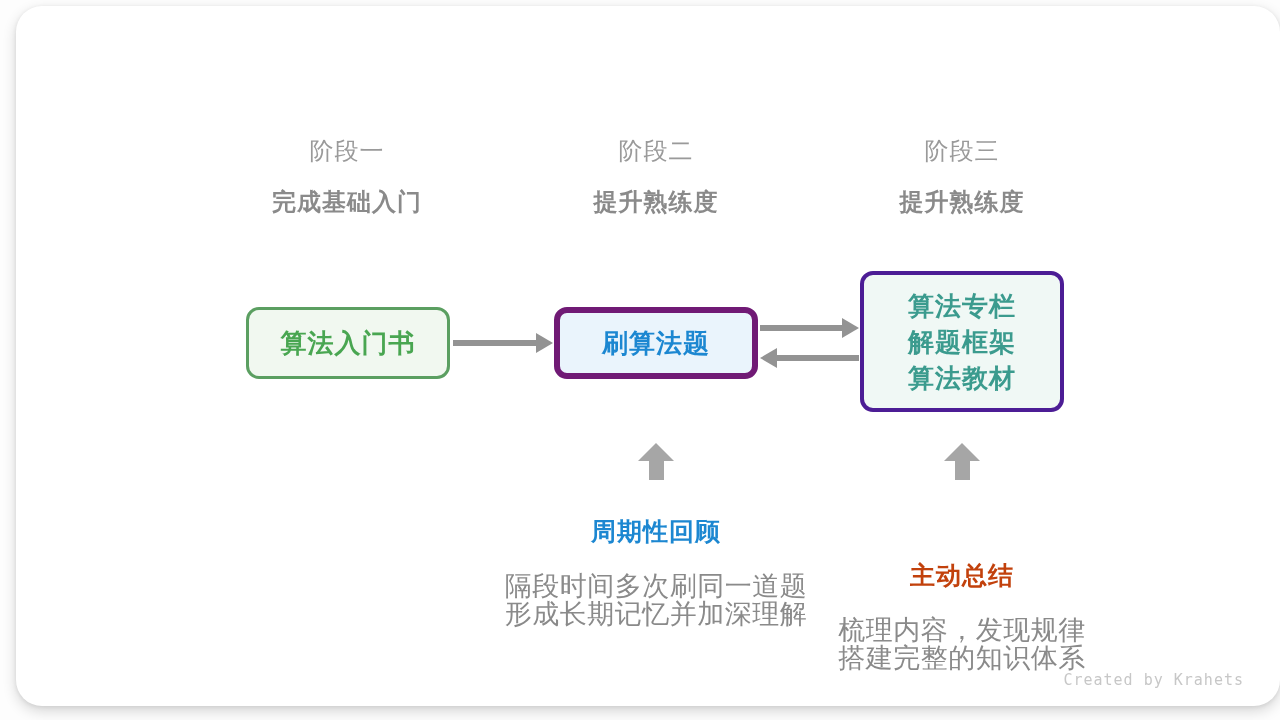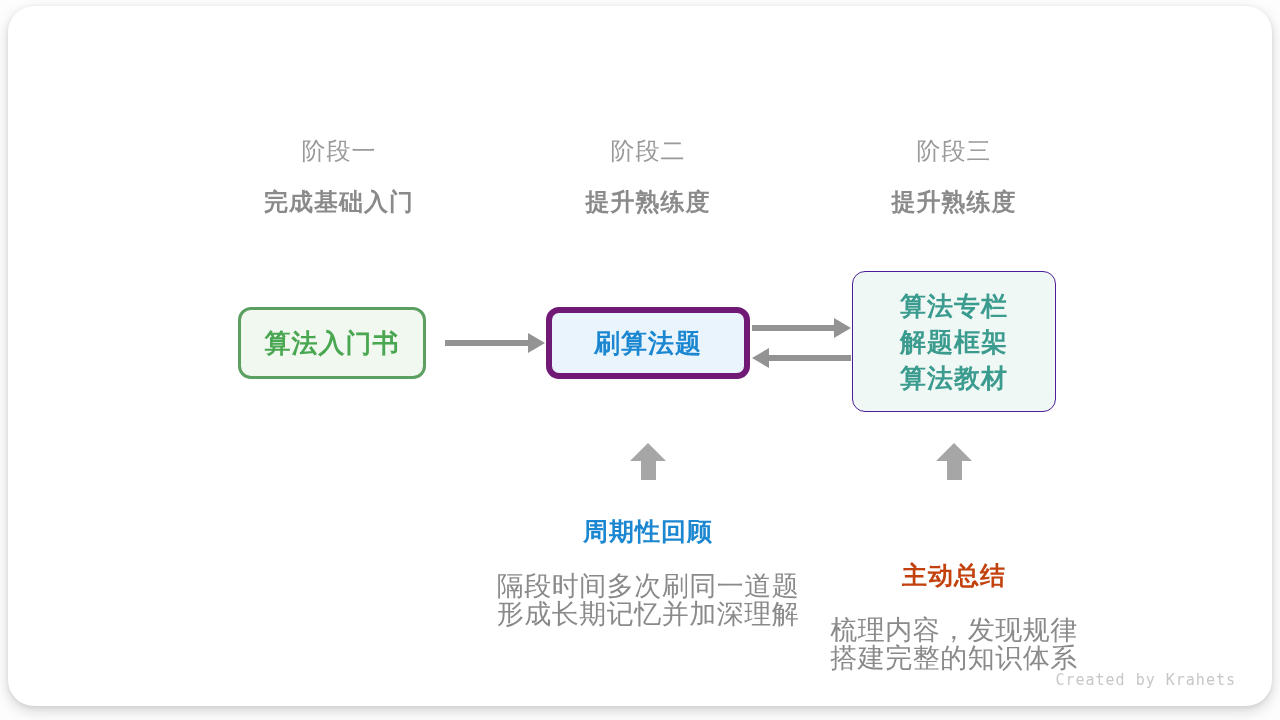--- a/index.html
+++ b/index.html
@@ -4,21 +4,21 @@
 <style>
   * { margin: 0; padding: 0; box-sizing: border-box; }
   html, body { width: 1280px; height: 720px; overflow: hidden; }
   body {
     font-family: "Liberation Sans", sans-serif;
     background: #fdfdfd;
   }
   .page { position: relative; width: 1280px; height: 720px; }
   .card {
     position: absolute;
-    left: 8px; top: 6px;
+    left: 16px; top: 6px;
     width: 1264px; height: 700px;
     background: #ffffff;
     border-radius: 26px;
     box-shadow: 0 5px 14px rgba(0,0,0,0.16), 0 1px 4px rgba(0,0,0,0.08);
   }
 
   
   .stage-header { position: absolute; top: 129px; width: 280px; text-align: center; }
   .stage-header.s1 { left: 191px; }
   .stage-header.s2 { left: 500px; }
@@ -29,32 +29,32 @@
   
   .node {
     position: absolute;
     border-radius: 13px;
     display: flex; flex-direction: column;
     align-items: center; justify-content: center;
     text-align: center;
   }
   .node-line { font-size: 26px; font-weight: 700; letter-spacing: 1px; }
   .node-green {
-    left: 230px; top: 301px; width: 188px; height: 72px;
+    left: 230px; top: 301px; width: 204px; height: 72px;
     background: #f1f8f0; border: 3px solid #5b9f61;
   }
   .node-green .node-line { color: #49a651; }
   .node-blue {
     left: 538px; top: 301px; width: 204px; height: 72px;
     background: #eaf4fc; border: 6px solid #701a75;
   }
   .node-blue .node-line { color: #1c87d1; }
   .node-teal {
     left: 844px; top: 265px; width: 204px; height: 141px;
-    background: #f0f8f5; border: 1px solid #4c1d95;
+    background: #f0f8f5; border: 4px solid #4c1d95;
   }
   .node-teal .node-line { color: #3b9b8e; line-height: 36px; }
 
   
   .h-arrow { position: absolute; height: 20px; }
   .h-arrow .shaft { position: absolute; top: 7px; height: 6px; background: #939393; }
   .h-arrow.to-right .shaft { left: 0; right: 13px; }
   .h-arrow.to-left  .shaft { left: 13px; right: 0; }
   .h-arrow .head-r {
     position: absolute; right: 0; top: 0; width: 0; height: 0;

